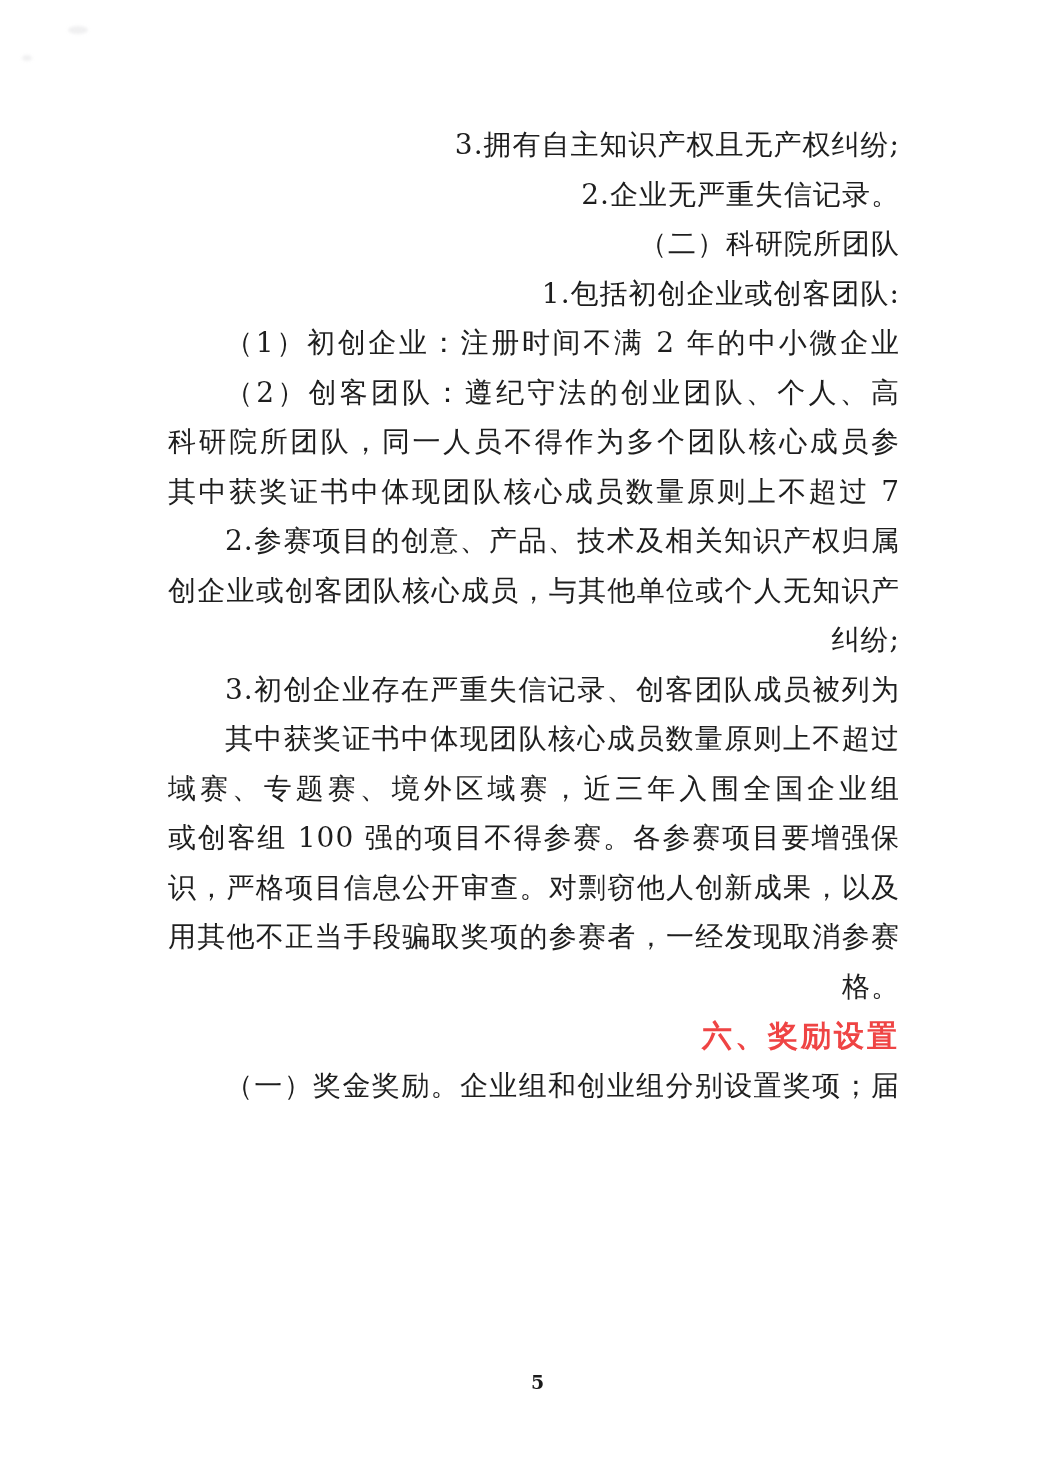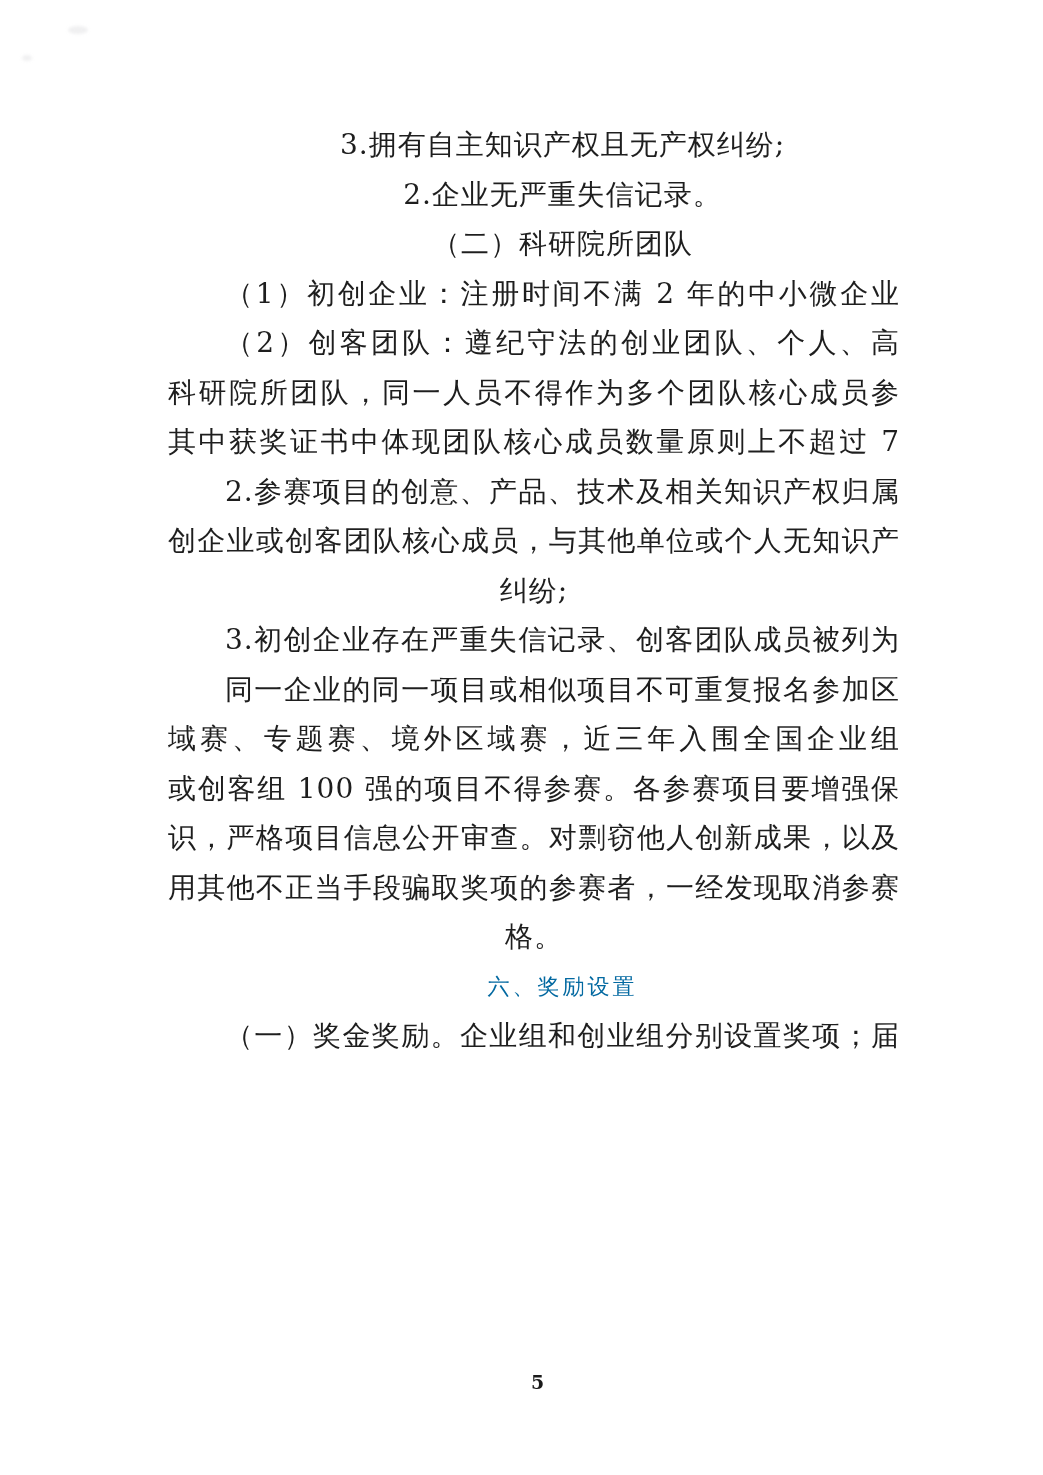--- a/index.html
+++ b/index.html
@@ -21,38 +21,38 @@
     left: 168px;
     top: 120px;
     width: 732px;
   }
   .line {
     height: 49.5px;
     line-height: 49.5px;
     overflow: hidden;
     font-size: 28px;
     letter-spacing: 1px;
-    text-align: center;
+    text-align: right;
     white-space: nowrap;
   }
   .line.justify {
     white-space: normal;
     text-align: justify;
     text-align-last: justify;
     text-justify: inter-character;
   }
   .line.indent {
     text-indent: 57px;
   }
   .line.heading {
     font-family: "DejaVu Sans", "Liberation Sans", sans-serif;
-    font-weight: 400;
-    font-size: 22px;
+    font-weight: 700;
+    font-size: 30px;
     letter-spacing: 3px;
-    color: #0369a1;
+    color: #ef4444;
   }
   .footer-num {
     position: absolute;
     top: 1372px;
     left: 531px;
     font-size: 19px;
     line-height: 20px;
     font-weight: 700;
     font-family: "DejaVu Serif", "Liberation Serif", serif;
     color: #1a1a1a;
@@ -71,29 +71,30 @@
 
 <div class="page">
   <div class="speck s1"></div>
   <div class="speck s2"></div>
 
   <div class="content">
 
   <div class="line indent">3.拥有自主知识产权且无产权纠纷;</div>
       <div class="line indent">2.企业无严重失信记录。</div>
       <div class="line indent">（二）科研院所团队</div>
+      <div class="line indent">1.包括初创企业或创客团队:</div>
       <div class="line indent justify">（1）初创企业：注册时间不满 2 年的中小微企业（工</div>
       <div class="line indent justify">（2）创客团队：遵纪守法的创业团队、个人、高校、</div>
       <div class="line justify">科研院所团队，同一人员不得作为多个团队核心成员参赛。</div>
       <div class="line justify">其中获奖证书中体现团队核心成员数量原则上不超过 7 人。</div>
       <div class="line indent justify">2.参赛项目的创意、产品、技术及相关知识产权归属初</div>
       <div class="line justify">创企业或创客团队核心成员，与其他单位或个人无知识产权</div>
       <div class="line">纠纷;</div>
       <div class="line indent justify">3.初创企业存在严重失信记录、创客团队成员被列为失</div>
-      <div class="line indent justify">同一企业的同一项目或相似项目不可重复报名参加区</div>
+      <div class="line indent justify">其中获奖证书中体现团队核心成员数量原则上不超过</div>
       <div class="line justify">域赛、专题赛、境外区域赛，近三年入围全国企业组 500 强</div>
       <div class="line justify">或创客组 100 强的项目不得参赛。各参赛项目要增强保密意</div>
       <div class="line justify">识，严格项目信息公开审查。对剽窃他人创新成果，以及使</div>
       <div class="line justify">用其他不正当手段骗取奖项的参赛者，一经发现取消参赛资</div>
       <div class="line">格。</div>
       <div class="line indent heading">六、奖励设置</div>
       <div class="line indent justify">（一）奖金奖励。企业组和创业组分别设置奖项；届时</div>
     </div>
 
   <div class="footer-num">5</div>

